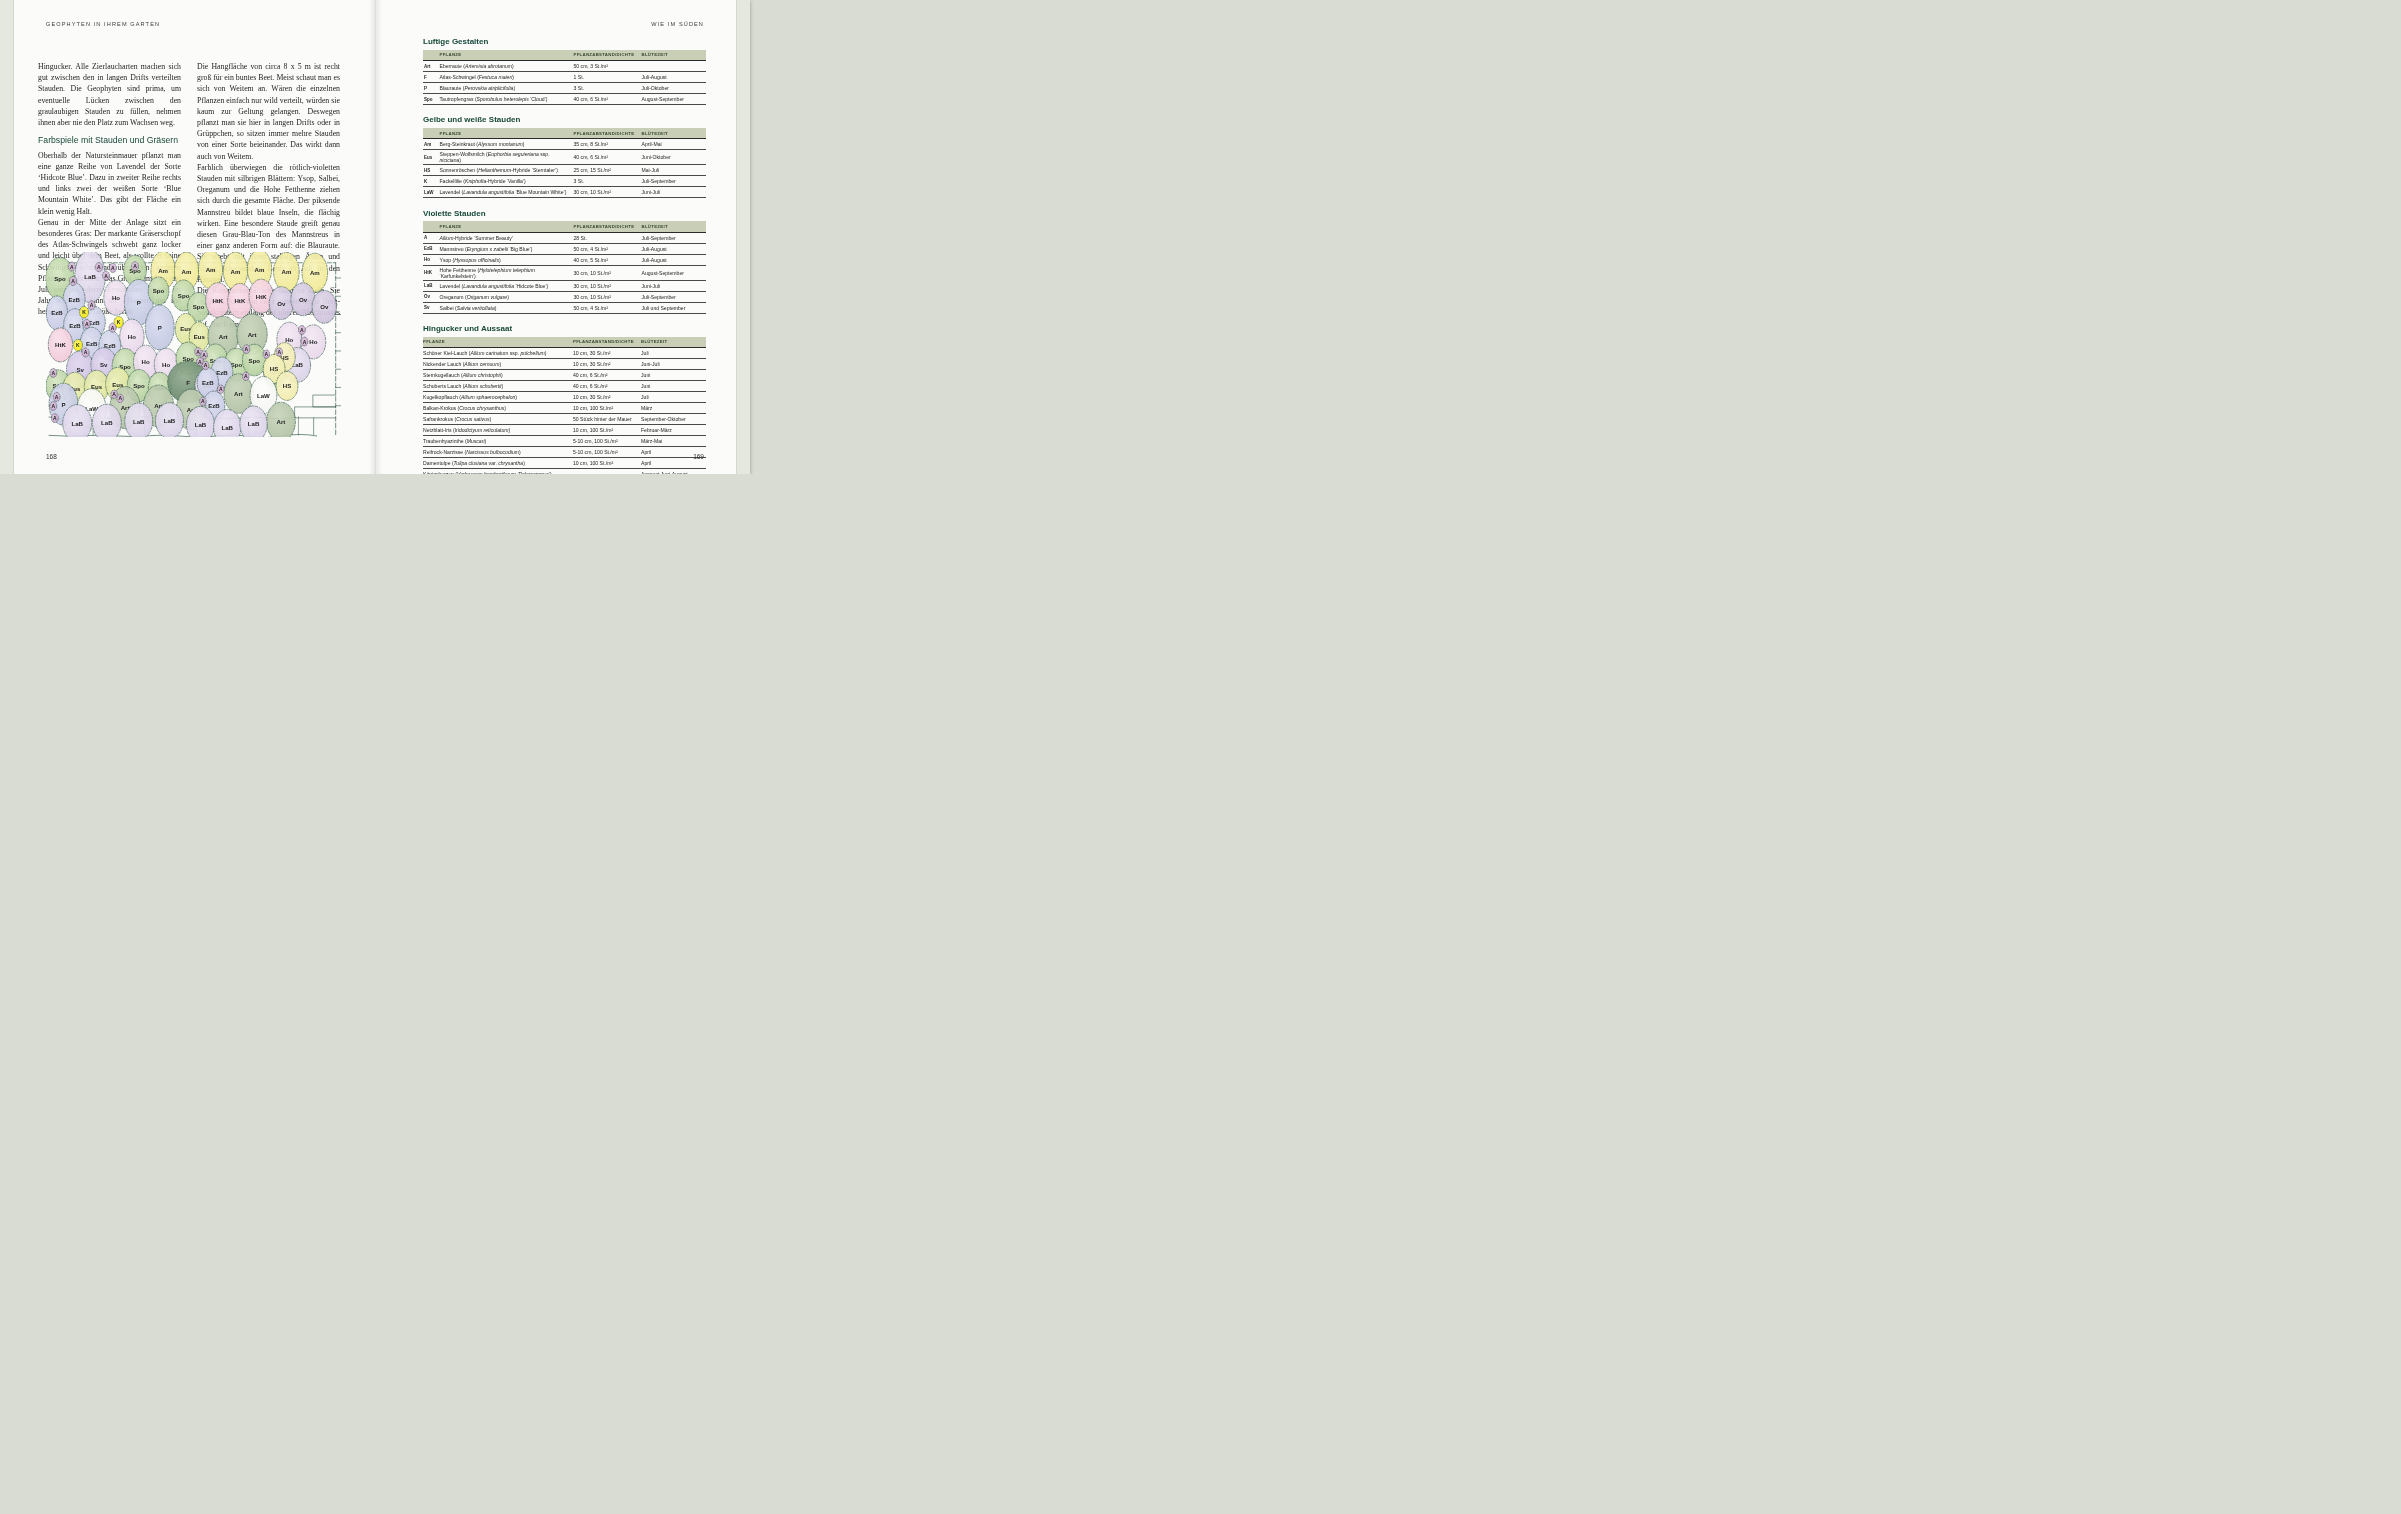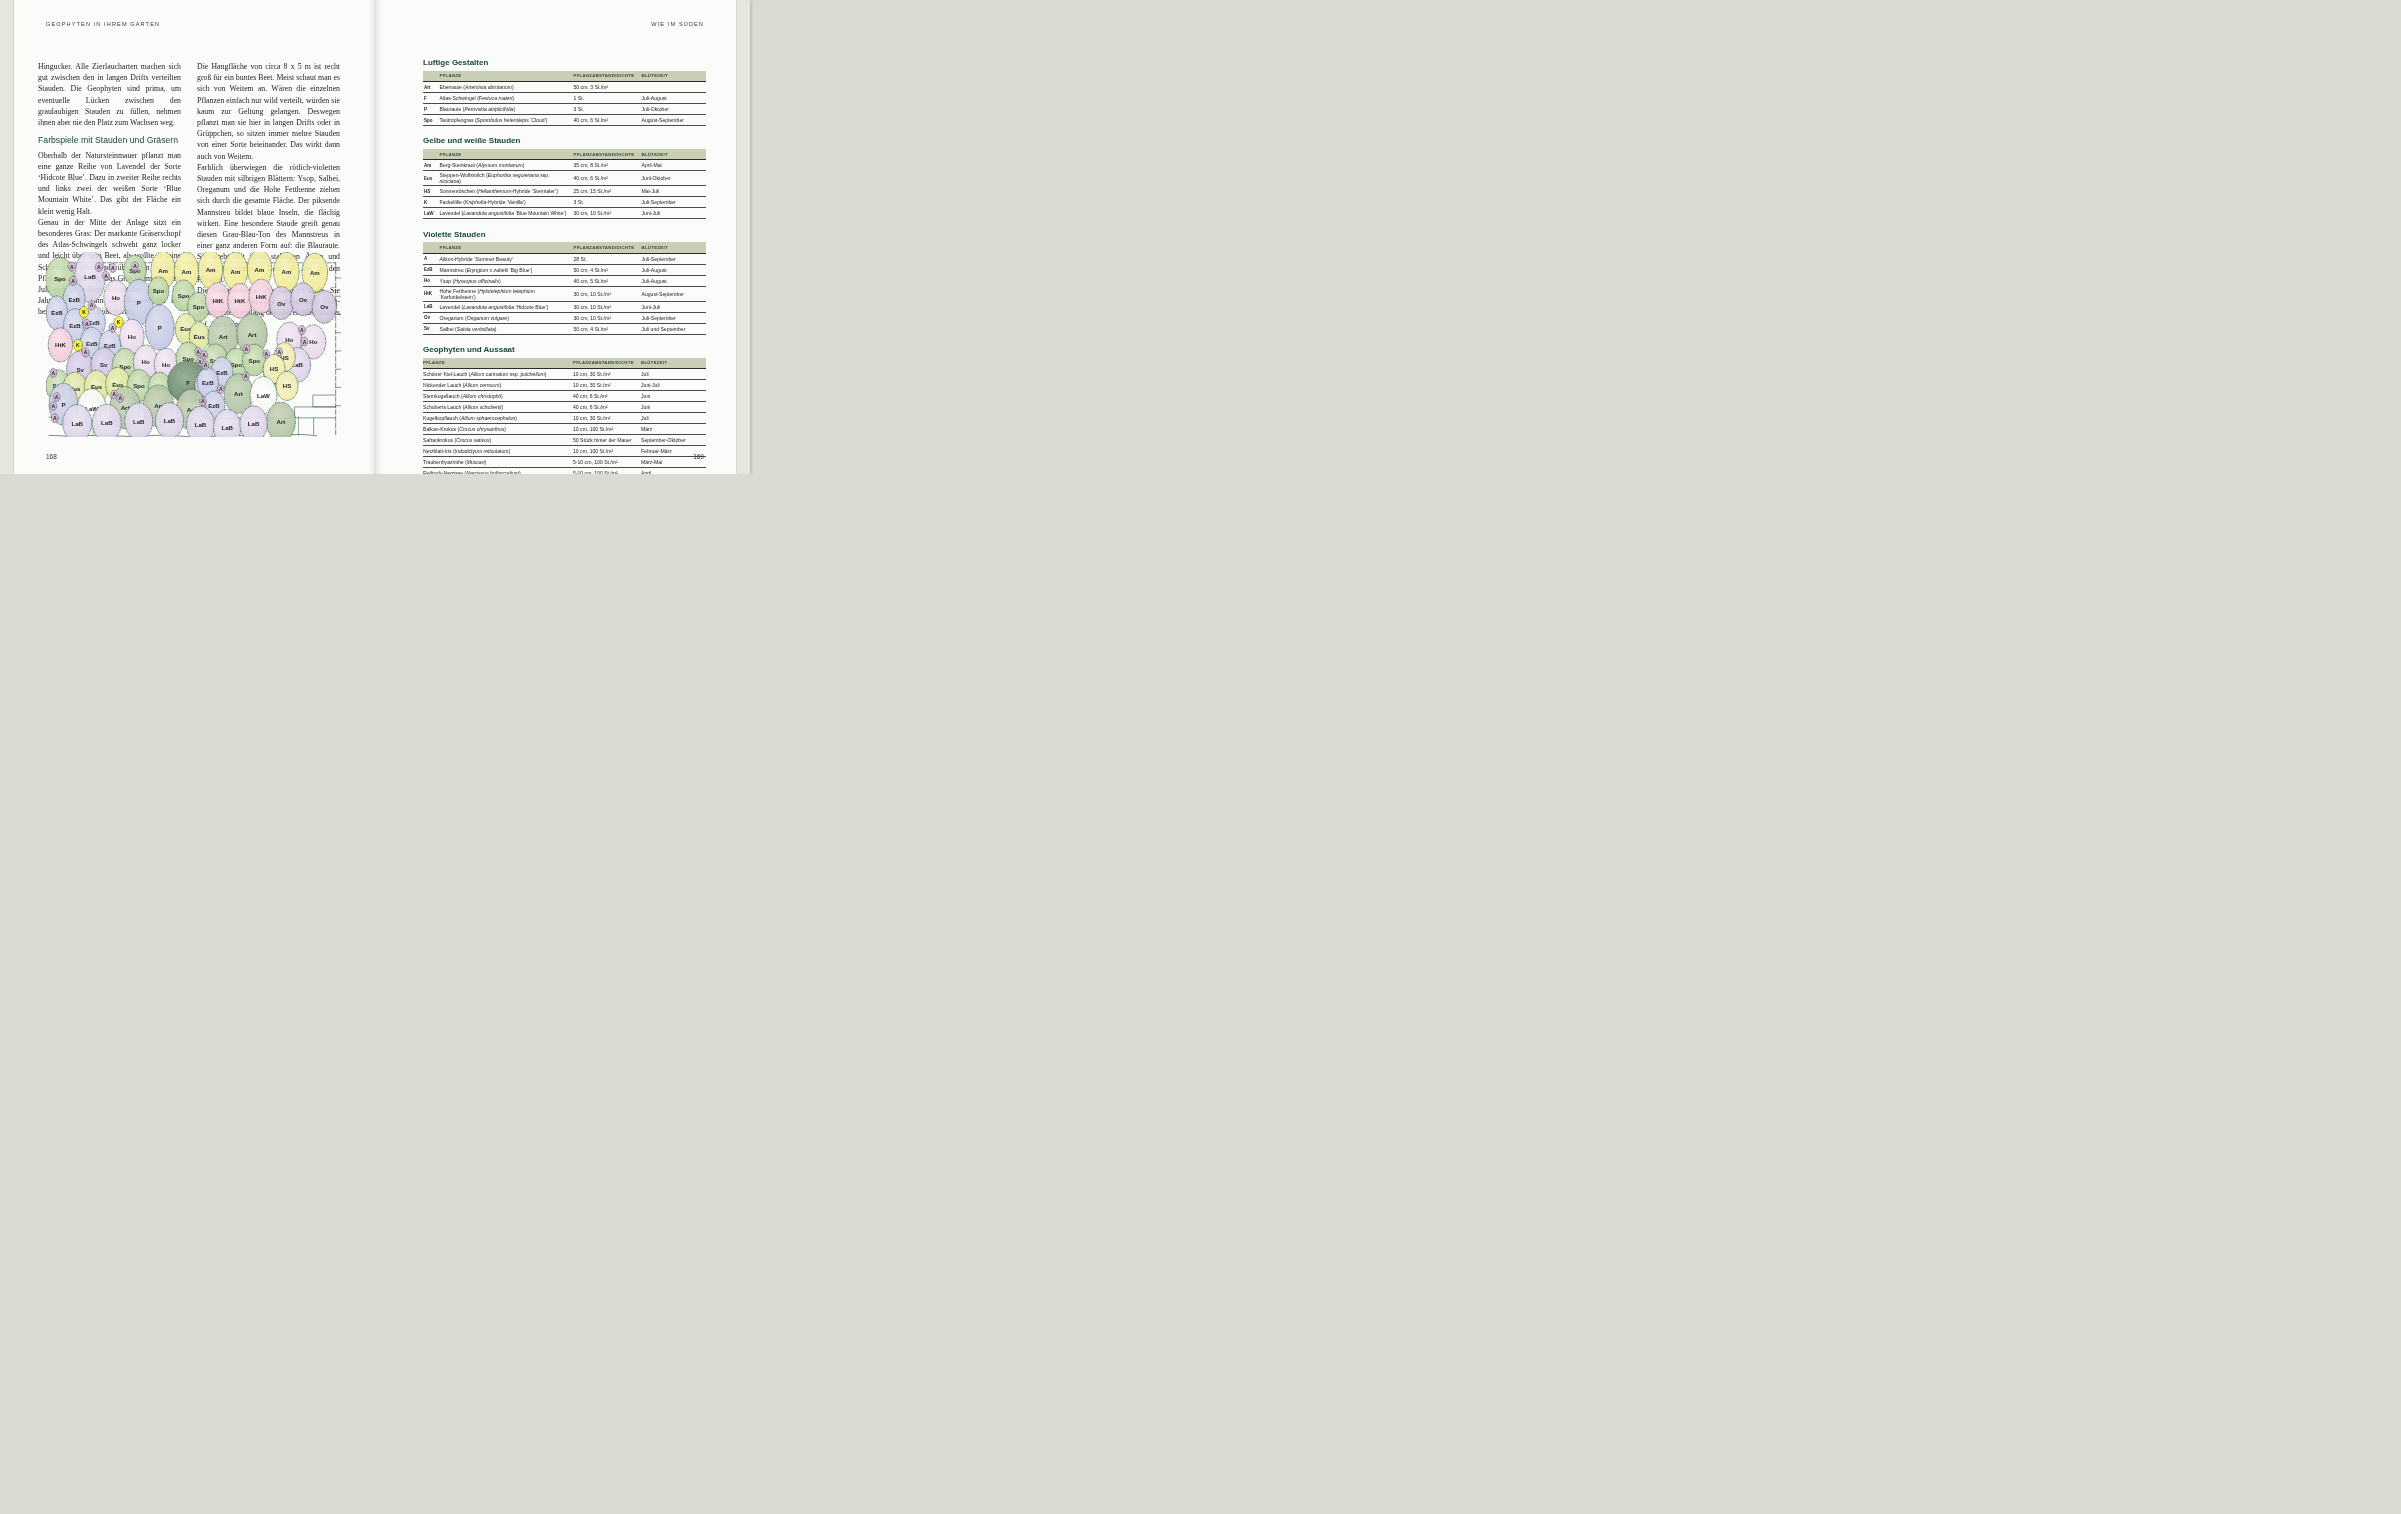--- a/index.html
+++ b/index.html
@@ -18,21 +18,21 @@
   .pagenum.r{right:46px;}
   .col{position:absolute;top:61px;width:143px;font-family:"Liberation Serif",serif;
        font-size:7.8px;line-height:11.2px;color:#242424;text-align:justify;}
   .col p{margin:0;}
   #col1{left:38px;}
   #col2{left:197px;}
   .grnhead{font-family:"Liberation Sans",sans-serif;color:#17493a;font-weight:normal;
            font-size:8.7px;line-height:10.7px;margin:6.8px 0 3.9px 0 !important;text-align:left;}
   #diagram{position:absolute;left:46px;top:252px;width:295px;height:185px;}
   
-  #tables{position:absolute;left:423px;top:58px;width:283px;}
+  #tables{position:absolute;left:423px;top:37px;width:283px;}
   .tbl{margin-bottom:10.2px;}
   .tbl .title{color:#17493a;font-weight:bold;font-size:8px;margin-bottom:3.9px;}
   .thead{background:#c9cfb6;display:grid;align-items:center;height:10.2px;
          font-size:4.3px;font-weight:bold;letter-spacing:0.3px;color:#37472f;}
   .grid4{grid-template-columns:16.5px 134px 68px auto;}
   .grid3{grid-template-columns:150px 68px auto;}
   .trow{display:grid;align-items:center;min-height:10px;border-bottom:0.5px solid #4a4a4a;
         font-size:5.1px;color:#1e1e1e;}
   .thead+.trow{border-top:0.8px solid #2a2a2a;}
   .trow .code{font-size:4.5px;font-weight:bold;padding-left:1px;}
@@ -691,21 +691,21 @@
           <div class="cell">Juli-September</div>
         </div>
         <div class="trow grid4">
           <div class="cell code">Sv</div>
           <div class="cell name">Salbei (<i>Salvia verticillata</i>)</div>
           <div class="cell">50 cm, 4 St./m²</div>
           <div class="cell">Juli und September</div>
         </div>
       </div>
       <div class="tbl">
-        <div class="title">Geophyten und Aussaat</div>
+        <div class="title">Hingucker und Aussaat</div>
         <div class="thead grid3">
           <div class="cell">PFLANZE</div>
           <div class="cell">PFLANZABSTAND/DICHTE</div>
           <div class="cell">BLÜTEZEIT</div>
         </div>
         <div class="trow grid3">
           <div class="cell name">Schöner Kiel-Lauch (<i>Allium carinatum</i> ssp. <i>pulchellum</i>)</div>
           <div class="cell">10 cm, 30 St./m²</div>
           <div class="cell">Juli</div>
         </div>

